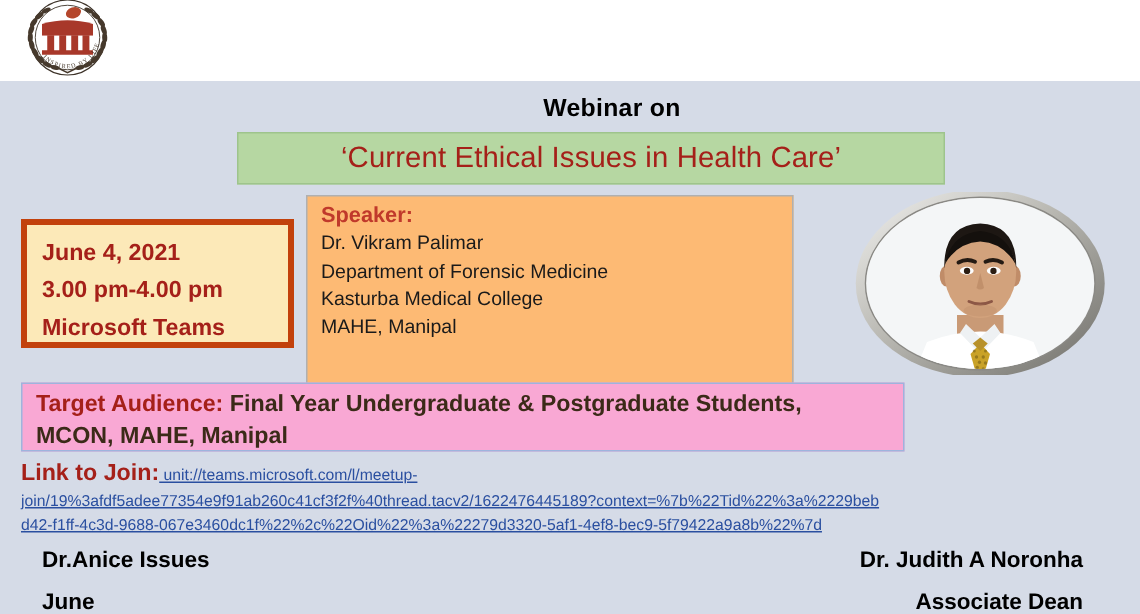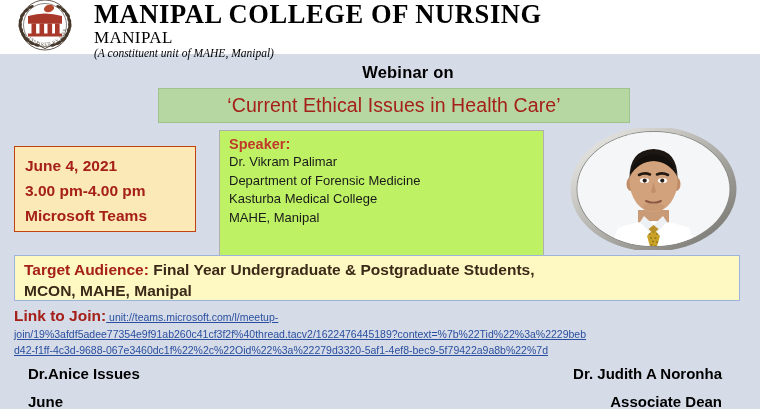--- a/index.html
+++ b/index.html
@@ -100,39 +100,39 @@
     white-space: nowrap;
   }
 
   
   .date-box {
     position: absolute;
     left: 14px; top: 146px;
     width: 182px;
     height: 86px;
     background: #fce9b8;
-    border: 1px solid #c2410c;
+    border: 4px solid #c2410c;
     padding: 6px 0 0 10px;
     box-sizing: border-box;
   }
   .date-line {
     font-size: 15.5px;
     font-weight: bold;
     color: #a52019;
     line-height: 25px;
     white-space: nowrap;
   }
 
   
   .speaker-box {
     position: absolute;
-    left: 219px; top: 130px;
+    left: 204px; top: 130px;
     width: 325px;
     height: 139px;
-    background: #bef264;
+    background: #fdba74;
     border: 1px solid #b0b0b0;
     padding: 4px 0 0 9px;
     box-sizing: border-box;
   }
   .speaker-head {
     font-size: 14.5px;
     font-weight: bold;
     color: #c0392b;
     line-height: 18px;
   }
@@ -149,23 +149,23 @@
     position: absolute;
     left: 556px; top: 128px;
     width: 195px;
     height: 122px;
   }
 
   
   .audience-box {
     position: absolute;
     left: 14px; top: 255px;
-    width: 726px;
+    width: 589px;
     height: 46px;
-    background: #fef9c3;
+    background: #f9a8d4;
     border: 1px solid #9eb4dd;
     box-sizing: border-box;
     padding: 4px 0 0 9px;
   }
   .aud-line {
     font-size: 15.5px;
     font-weight: bold;
     color: #3b2a18;
     line-height: 20.5px;
   }
@@ -267,25 +267,20 @@
         <rect x="47" y="24.5" width="4.6" height="11" fill="#a8382a"></rect>
         <rect x="20" y="34.5" width="34" height="3" fill="#a8382a"></rect>
 
         <defs>
           <path id="mottoArc" d="M16 31 A22 22 0 0 0 58 31"></path>
         </defs>
         <text font-family="Liberation Serif, serif" font-size="4.1" fill="#46392c" letter-spacing="0.8">
           <textPath href="#mottoArc" startOffset="17%">INSPIRED BY LIFE</textPath>
         </text>
       </svg>
-    </div>
-    <div class="header-text">
-      <div class="coll-name">MANIPAL COLLEGE OF NURSING</div>
-      <div class="coll-city">MANIPAL</div>
-      <div class="coll-sub">(A constituent unit of MAHE, Manipal)</div>
     </div>
   </div>
 
   <div class="webinar-on">Webinar on</div>
 
   <div class="title-box">
     <span class="title-text">‘Current Ethical Issues in Health Care’</span>
   </div>
 
   <div class="date-box">

